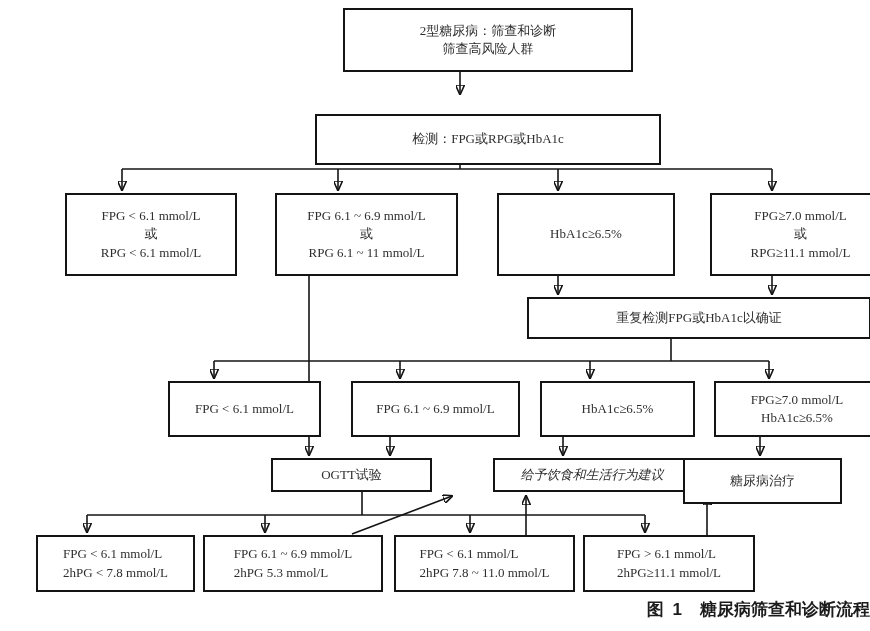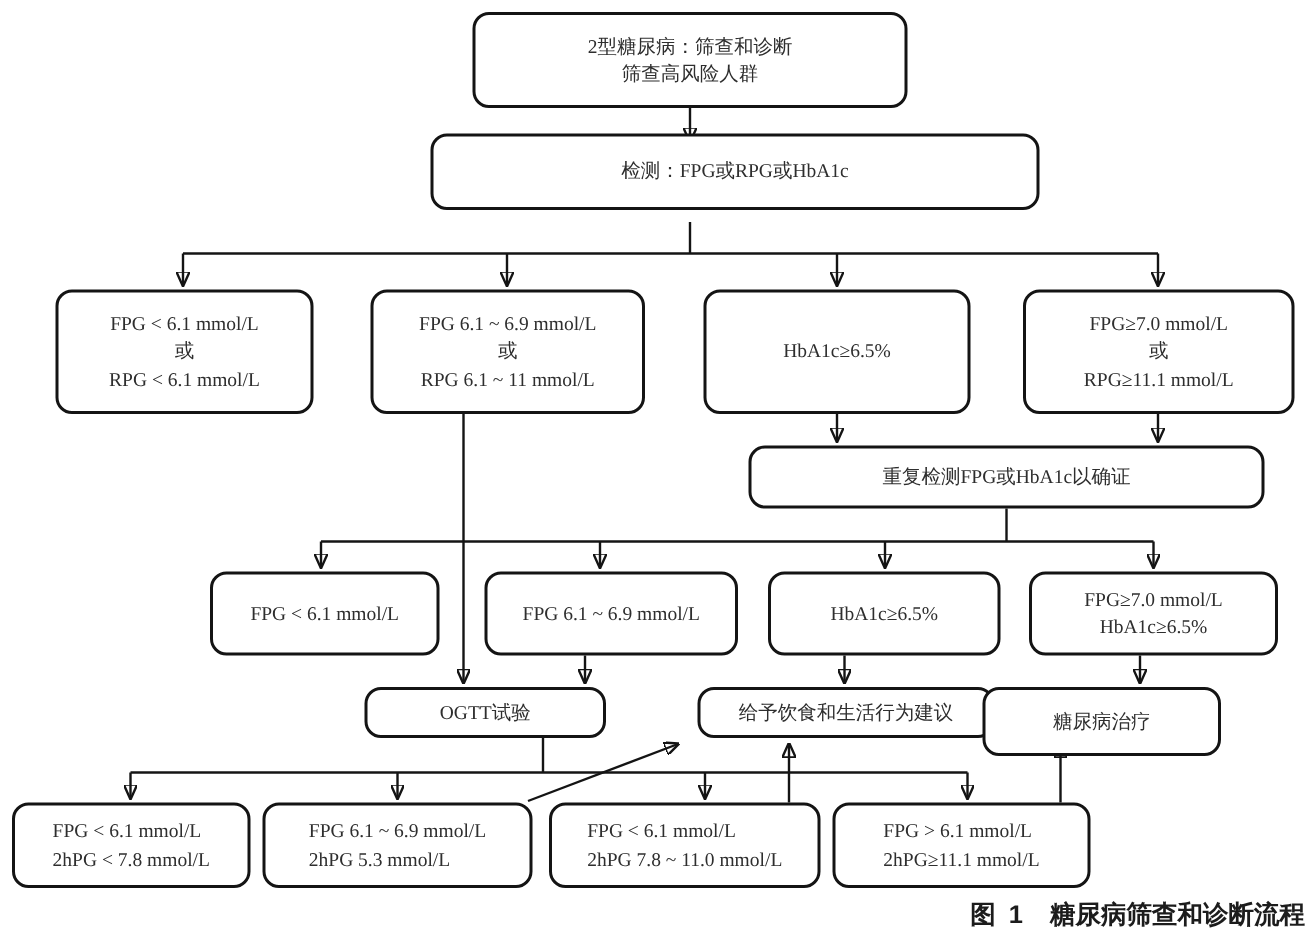--- a/index.html
+++ b/index.html
@@ -18,28 +18,29 @@
   }
   #connectors path {
     stroke: #141414;
     stroke-width: 1.6;
     fill: none;
   }
   .node {
     position: absolute;
     box-sizing: border-box;
     border: 2.5px solid #141414;
-    border-radius: 11px;
+    border-radius: 0;
     background: #ffffff;
     display: flex;
     align-items: center;
     justify-content: center;
     color: #2e2e2e;
     font-size: 13px;
     line-height: 1.42;
+    margin-left: 28px;
   }
   .node .lines { text-align: center; padding: 2px 6px; }
   .node.left .lines { text-align: left; }
   .caption {
     position: absolute;
     left: 0; top: 598px;
     width: 870px;
     text-align: right;
     font-family: "Liberation Sans", "DejaVu Sans", sans-serif;
     font-weight: bold;
@@ -97,21 +98,21 @@
     <path d="M707,535 L707,496" marker-end="url(#arr)"></path>
   </svg>
 
   <div class="node" style="left:315px; top:8px; width:290px; height:64px;">
     <div class="lines">
       <div>2型糖尿病：筛查和诊断</div>
       <div>筛查高风险人群</div>
     </div>
   </div>
 
-  <div class="node" style="left:287px; top:89px; width:406px; height:51px;">
+  <div class="node" style="left:287px; top:114px; width:346px; height:51px;">
     <div class="lines">
       <div>检测：FPG或RPG或HbA1c</div>
     </div>
   </div>
 
   <div class="node" style="left:37px; top:193px; width:172px; height:83px;">
     <div class="lines">
       <div>FPG &lt; 6.1 mmol/L</div>
       <div>或</div>
       <div>RPG &lt; 6.1 mmol/L</div>
@@ -163,21 +164,21 @@
       <div>FPG≥7.0 mmol/L</div>
       <div>HbA1c≥6.5%</div>
     </div>
   </div>
 
   <div class="node" style="left:243px; top:458px; width:161px; height:34px;justify-content:center;">
     <div class="lines">
       <div>OGTT试验</div>
     </div>
   </div>
-  <div class="node" style="left:465px; top:458px; width:198px; height:34px;">
+  <div class="node" style="left:465px; top:458px; width:198px; height:34px;font-style:italic;">
     <div class="lines">
       <div>给予饮食和生活行为建议</div>
     </div>
   </div>
   <div class="node" style="left:655px; top:458px; width:159px; height:46px;">
     <div class="lines">
       <div>糖尿病治疗</div>
     </div>
   </div>
 

